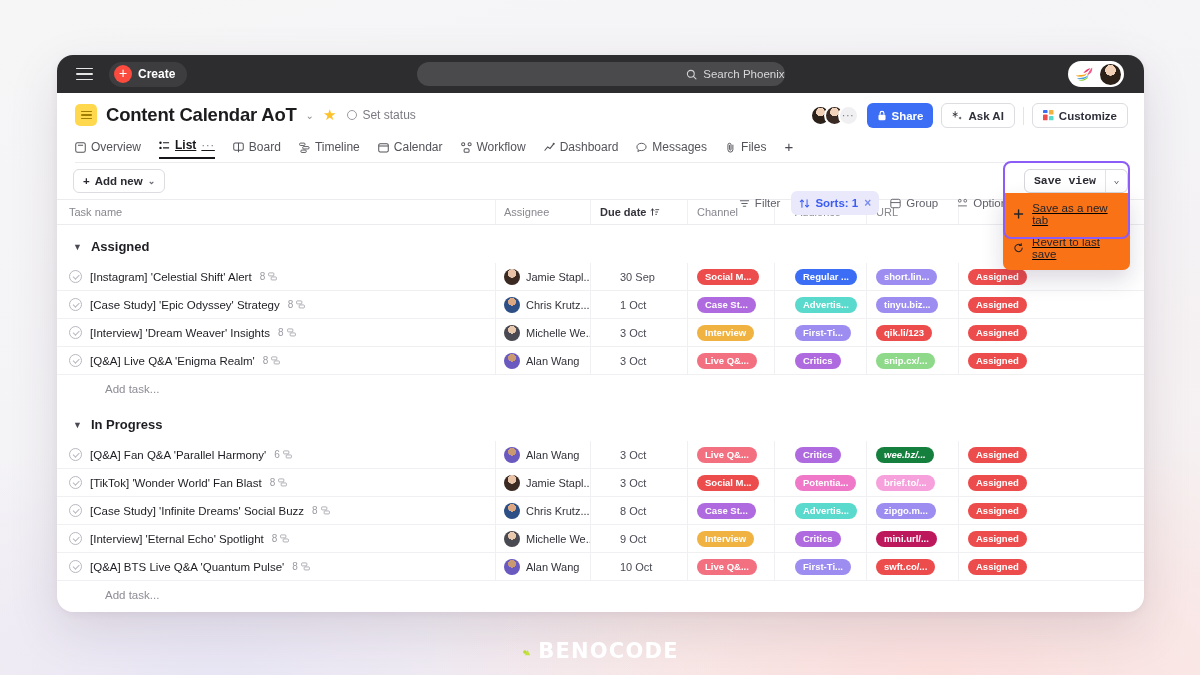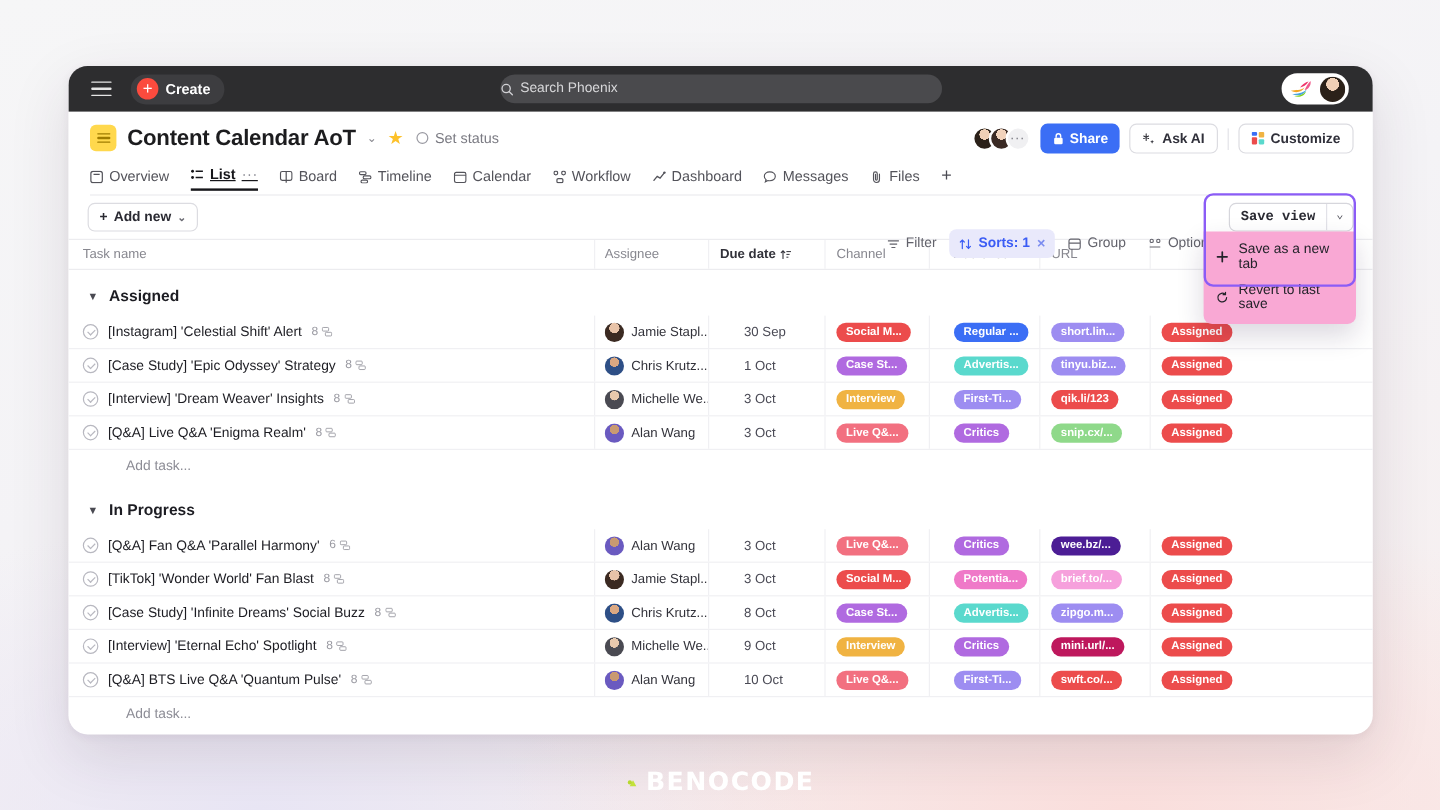--- a/index.html
+++ b/index.html
@@ -37,21 +37,21 @@
     background: #3d3d40; border-radius: 14px;
     color: #fff; font-size: 12px; font-weight: 600; cursor: pointer;
   }
   .create-plus {
     width: 18px; height: 18px; border-radius: 50%; background: #fb4b3e;
     color: #fff; font-size: 14px; line-height: 17px; text-align: center; font-weight: 500;
   }
   .search-wrap {
     position: absolute; left: 50%; transform: translateX(-50%);
     width: 368px; height: 24px; background: #4a4a4d; border-radius: 13px;
-    display: flex; align-items: center; justify-content: flex-start; gap: 6px; cursor: text;
+    display: flex; align-items: center; justify-content: flex-end; gap: 6px; cursor: text;
   }
   .search-wrap svg { display:block; }
   .search-text { color: #d8d8da; font-size: 11.5px; }
   .user-pill {
     position: absolute; right: 20px; top: 6px;
     height: 26px; padding: 0 3px 0 6px; background: #fff; border-radius: 14px;
     display: flex; align-items: center; gap: 4px; cursor: pointer;
   }
   .bird { width: 22px; height: 18px; }
   .ava { border-radius: 50%; background-size: cover; flex: none; }
@@ -108,23 +108,24 @@
   .saveview .lbl { padding:0 9px; font-size:11.5px; font-weight:600; color:#2a2a32; cursor:pointer; line-height:22px;}
   .saveview .cv { width:22px; border-left:1px solid #e2e2e8; text-align:center; font-size:10px; color:#4a4a55; line-height:22px; cursor:pointer;}
 
   
   .purple-box {
     position:absolute; right:14px; top:-2px; width:127px; height:78px;
     border:2px solid #8b5cf6; border-radius:8px; pointer-events:none; z-index:40;
   }
   .dropdown {
     position:absolute; right:14px; top:30px; width:127px;
-    background:#f9a8d4; border-radius:0 0 7px 7px; z-index:39;
+    background:#f97316; border-radius:0 0 7px 7px; z-index:39;
     box-shadow: 0 10px 22px rgba(40,20,60,.16);
     padding:4px 0 5px 0;
+    text-decoration:underline;
   }
   .dd-item { display:flex; align-items:center; gap:8px; padding:5px 10px; font-size:11.5px; color:#23232a; cursor:pointer; }
 
   
   .thead { display:flex; height:26px; align-items:center; border-top:1px solid #ececef; border-bottom:1px solid #ececef;
            font-size:11px; color:#87878f; }
   .tr { display:flex; height:28px; align-items:center; border-bottom:1px solid #f0f0f3; font-size:11.5px; }
   .c-task { width:438px; flex:none; padding-left:12px; display:flex; align-items:center; }
   .c-assignee { width:95px; flex:none; padding-left:8px; display:flex; align-items:center; gap:6px; border-left:1px solid #f0f0f3; height:100%;text-align:center;}
   .c-due { width:97px; flex:none; padding-left:9px; display:flex; align-items:center; border-left:1px solid #f0f0f3; height:100%;}
@@ -551,21 +552,21 @@
         <span class="c-due">
           <span class="due-txt">3 Oct</span>
         </span>
         <span class="c-chan">
           <span class="pill" style="background: rgb(242, 112, 128);">Live Q&amp;...</span>
         </span>
         <span class="c-aud">
           <span class="pill" style="background: rgb(176, 106, 224);">Critics</span>
         </span>
         <span class="c-url">
-          <span class="pill" style="background: #4c1d95;">wee.bz/...</span>
+          <span class="pill" style="background: #15803d; font-style: italic;">wee.bz/...</span>
         </span>
         <span class="c-sta">
           <span class="pill" style="background: rgb(236, 76, 76);">Assigned</span>
         </span>
       </div>
       <div class="tr">
         <span class="c-task">
           <span class="check"></span>
           <span class="tname">[TikTok] 'Wonder World' Fan Blast</span>
           <span class="sub">

